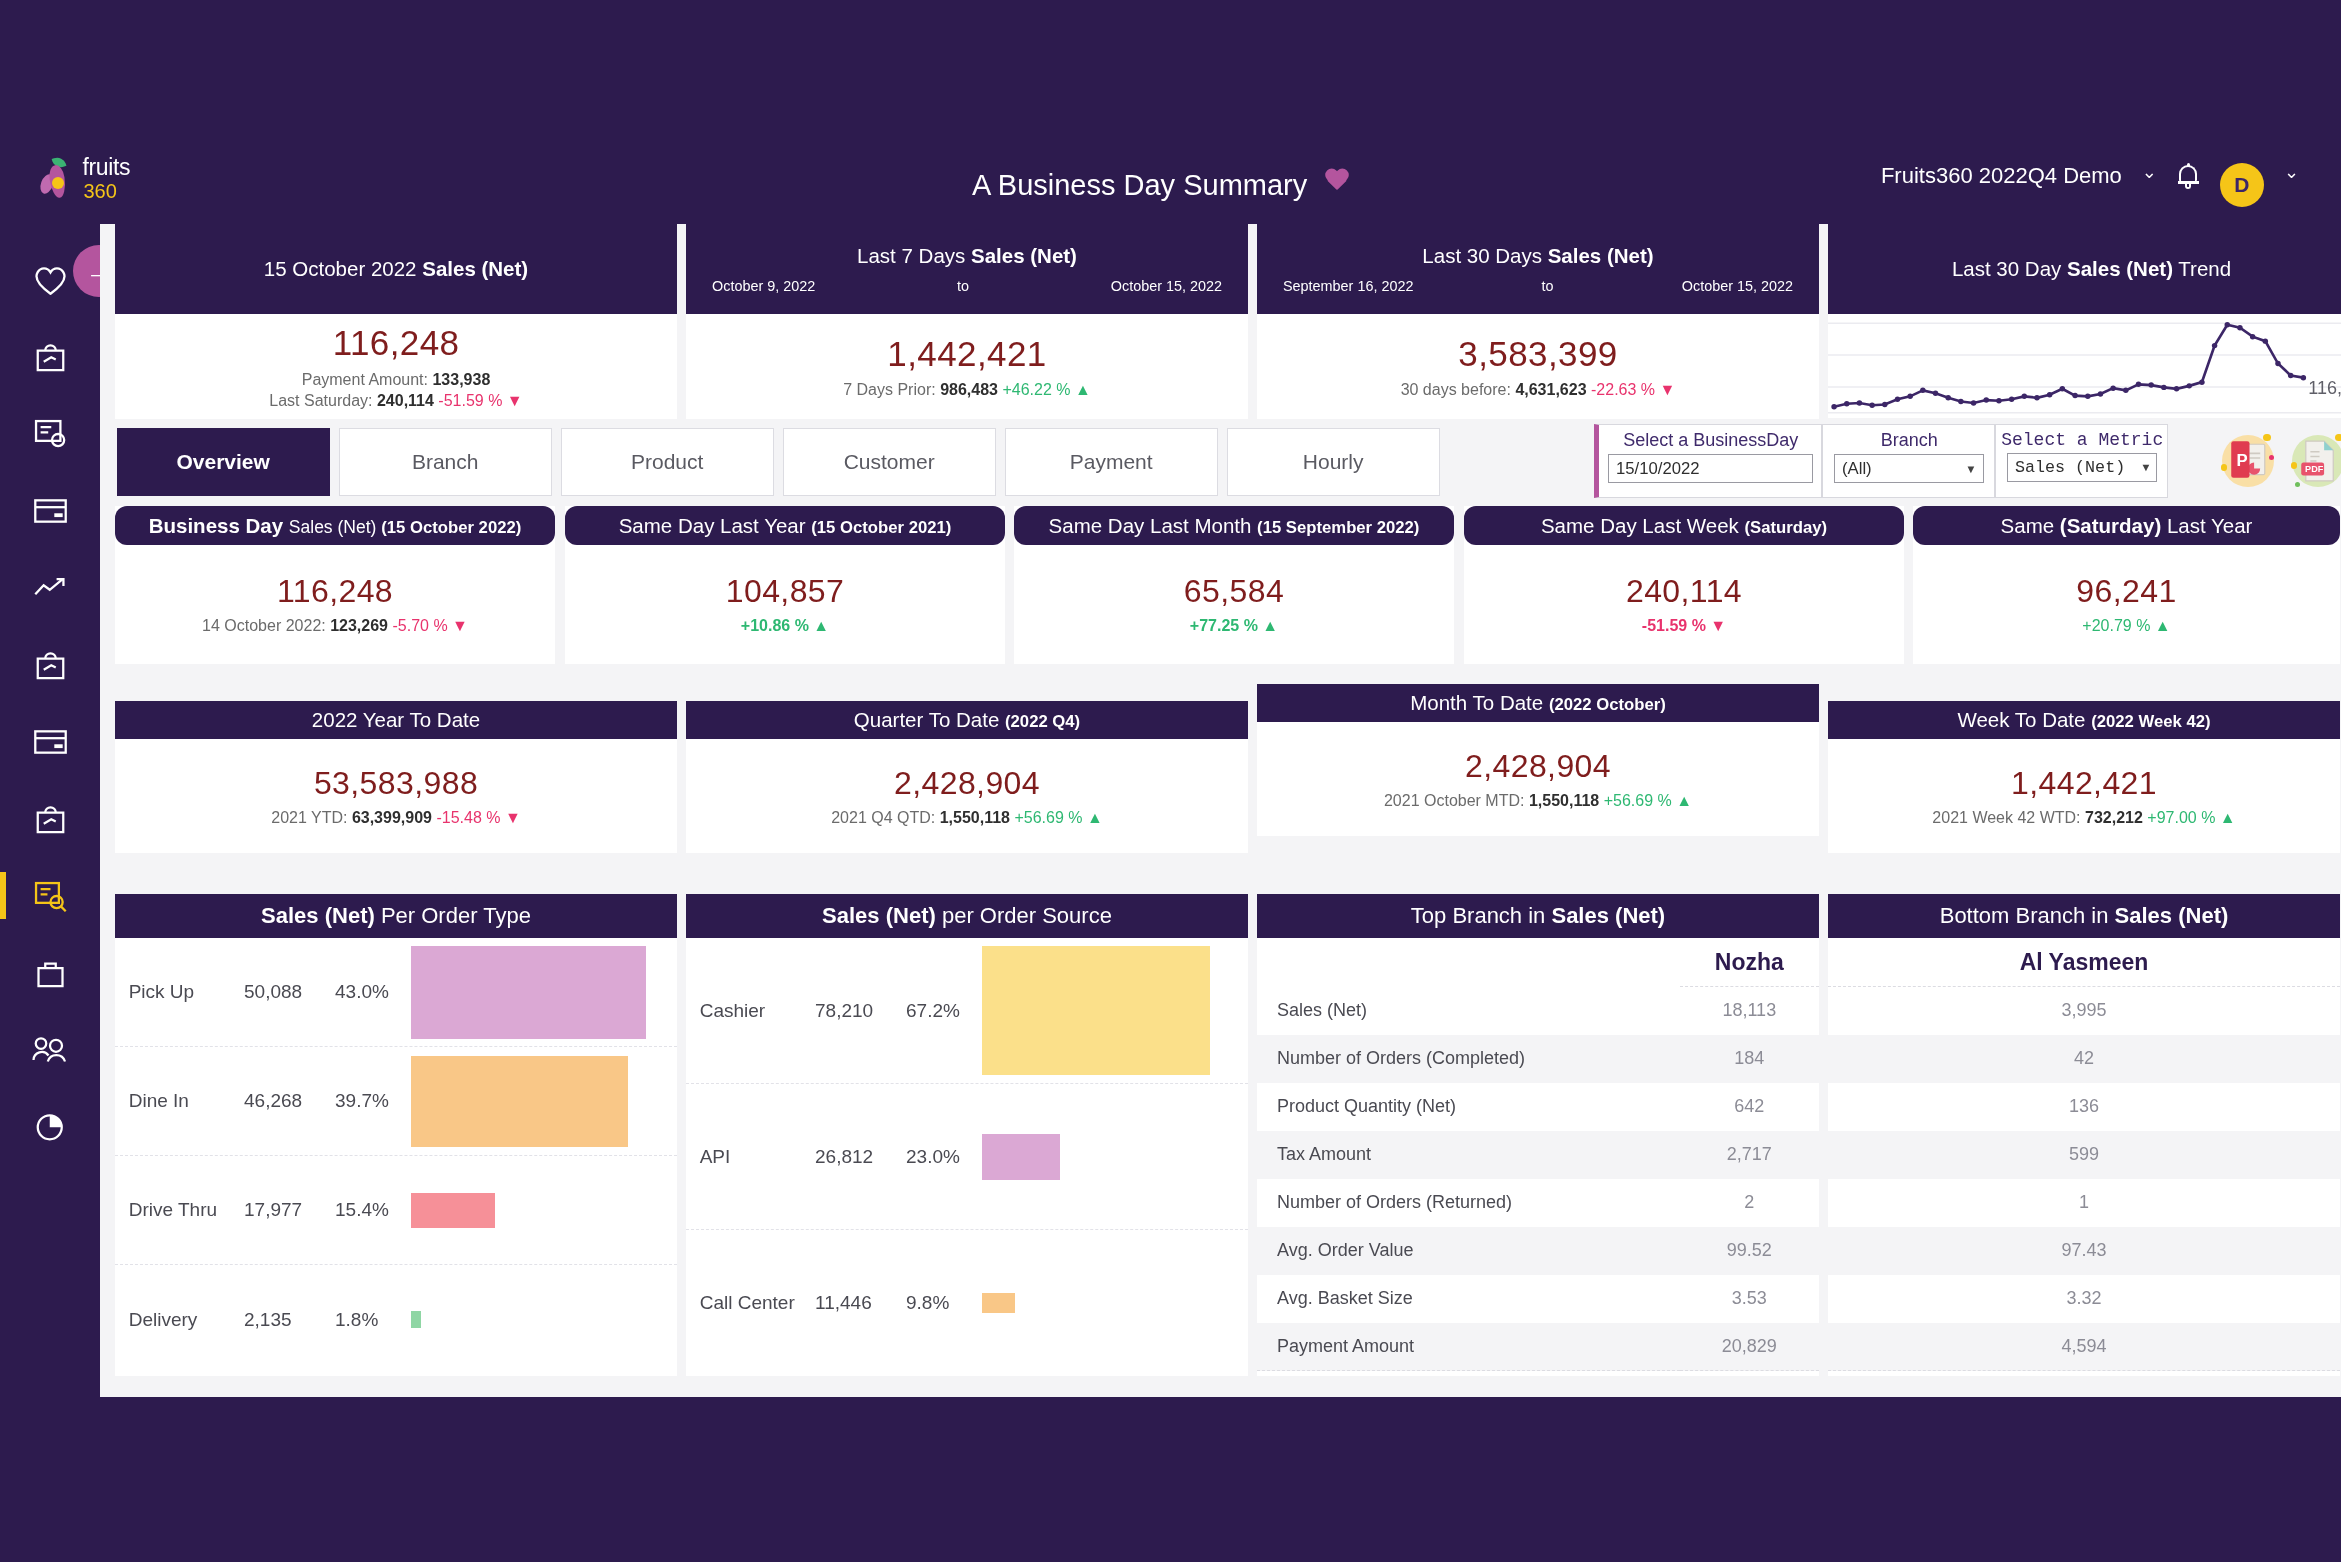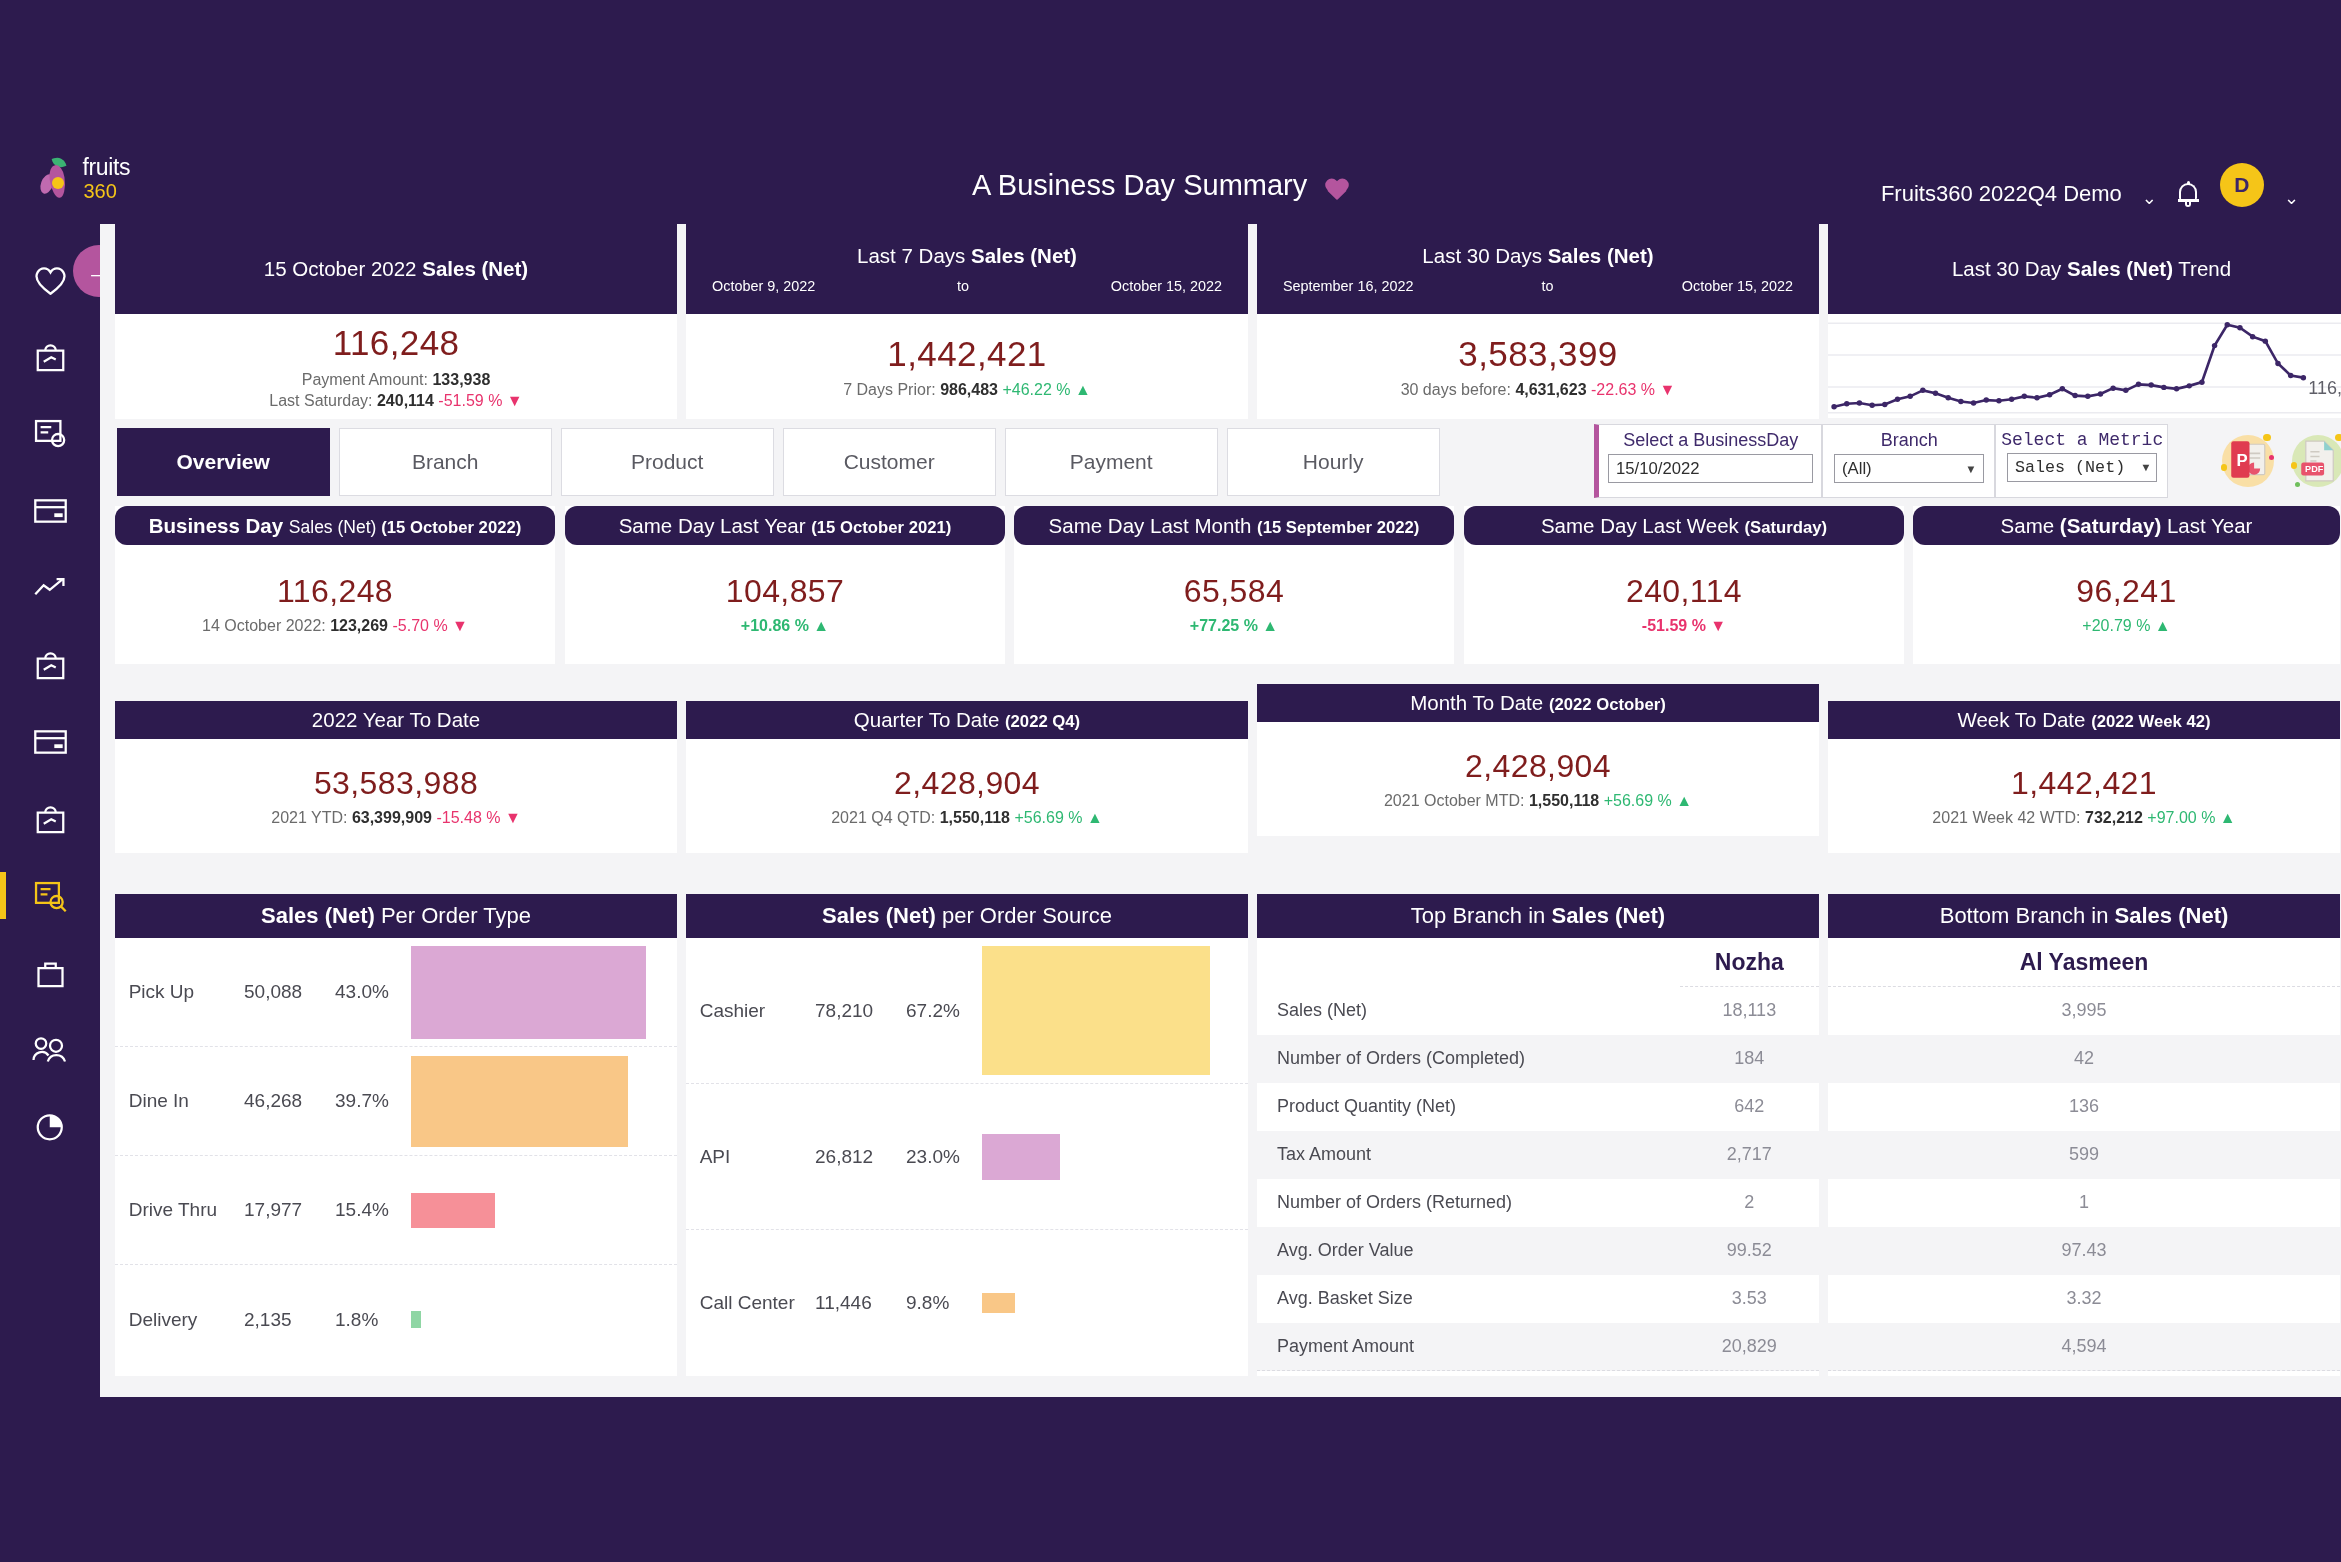--- a/index.html
+++ b/index.html
@@ -25,31 +25,31 @@
   .logo-wrap { position: absolute; left: 39px; top: 156px; display: flex; align-items: center; gap: 7.6px; }
   .logo-mark { position: relative; width: 36px; height: 43px; }
   .lm-a { position: absolute; left: 10.6px; top: 7.6px; width: 15px; height: 33px; background: #b4559e; border-radius: 50% 50% 50% 50% / 40% 40% 60% 60%; transform: rotate(-8deg); }
   .lm-b { position: absolute; left: 2.3px; top: 16.7px; width: 12px; height: 20px; background: #c06ab0; border-radius: 50%; transform: rotate(20deg); }
   .lm-c { position: absolute; left: 13px; top: 20px; width: 12px; height: 12px; background: #f5c518; border-radius: 50%; }
   .lm-leaf { position: absolute; left: 13.7px; top: 0px; width: 12px; height: 10.6px; background: #3bb273; border-radius: 0 80% 0 80%; transform: rotate(-18deg); }
   .logo-text { display: flex; flex-direction: column; line-height: 1; }
   .logo-name { color: #ffffff; font-size: 23px; font-weight: 400; letter-spacing: -0.4px; }
   .logo-sub { color: #f5c518; font-size: 20px; font-weight: 400; margin-top: 2.3px; margin-left: 0.8px; }
 
-  .page-title-wrap { position: absolute; left: 972px; top: 169px; display: flex; align-items: flex-end; gap: 16.7px; }
+  .page-title-wrap { position: absolute; left: 972px; top: 169px; display: flex; align-items: flex-start; gap: 16.7px; }
   .page-title { color: #ffffff; font-size: 29px; font-weight: 400; white-space: nowrap; }
   .heart-badge { width: 26px; height: 23.5px; position: relative; }
   .heart-badge::before, .heart-badge::after {
     content: ""; position: absolute; top: 0; width: 13px; height: 20.5px;
     background: #b4559e; border-radius: 13px 13px 0 0;
   }
   .heart-badge::before { left: 13px; transform: rotate(-45deg); transform-origin: 0 100%; }
   .heart-badge::after { left: 0; transform: rotate(45deg); transform-origin: 100% 100%; }
 
-  .topright { position: absolute; right: 43px; top: 163px; display: flex; align-items: flex-end; gap: 20px; }
+  .topright { position: absolute; right: 43px; top: 163px; display: flex; align-items: flex-start; gap: 20px; }
   .tenant-name { color: #ffffff; font-size: 22px; }
   .chev { color: #ffffff; font-size: 18px; line-height: 1; }
   .bell { width: 23px; height: 26px; position: relative; }
   .bell-body { position: absolute; left: 2.3px; top: 2.3px; width: 18px; height: 16.7px; border: 2.3px solid #fff; border-radius: 9px 9px 2.3px 2.3px; border-bottom: none; }
   .bell-base { position: absolute; left: 0.8px; bottom: 5.3px; width: 21px; height: 2.3px; background: #fff; }
   .bell-clap { position: absolute; left: 8.4px; bottom: 0px; width: 6px; height: 5.3px; border: 2.3px solid #fff; border-top: none; border-radius: 0 0 6px 6px; }
   .bell-top { position: absolute; left: 10px; top: 0px; width: 3px; height: 3.8px; background: #fff; border-radius: 1.5px; }
   .avatar { width: 44px; height: 44px; border-radius: 50%; background: #f5c518; color: #3c2667; font-size: 21px; font-weight: 700; display: flex; align-items: center; justify-content: center; }
 
   

